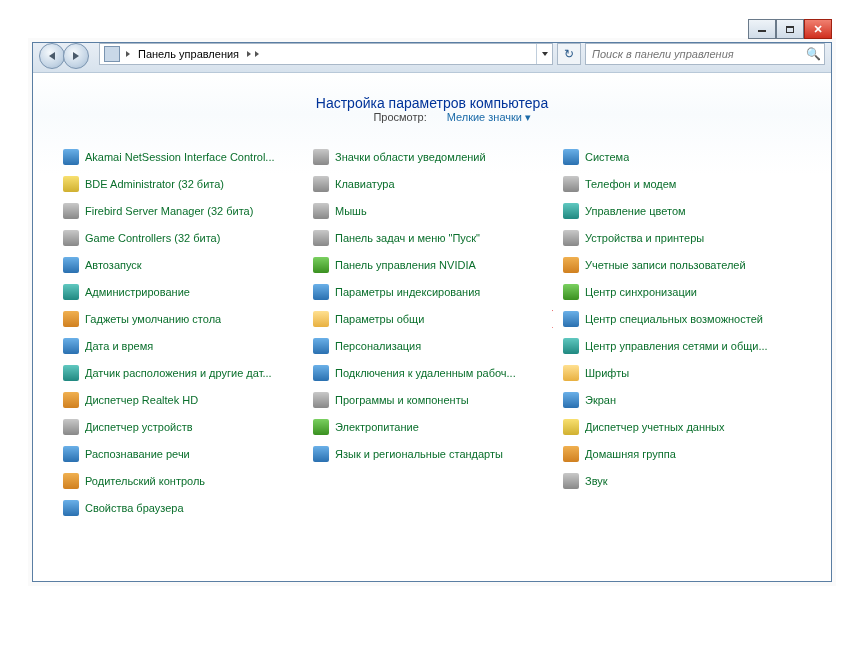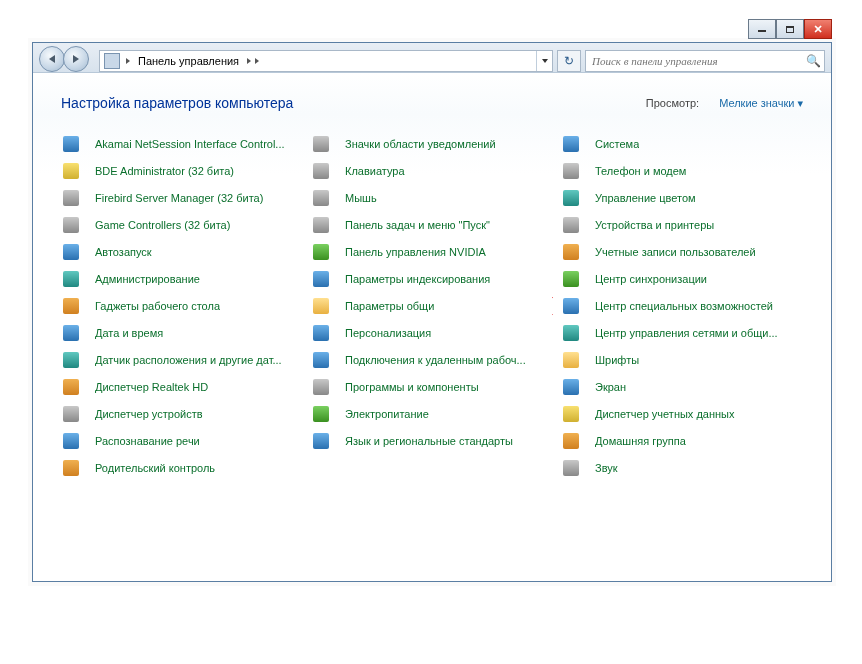--- a/index.html
+++ b/index.html
@@ -1,48 +1,48 @@
 <!DOCTYPE html>
 <html><head>
 <meta charset="utf-8">
 <style>
 * { margin:0; padding:0; box-sizing:border-box; font-family:"Segoe UI",Tahoma,sans-serif; }
 body { background:#fff; width:862px; height:664px; overflow:hidden; }
 .window { position:absolute; left:32px; top:42px; width:800px; height:540px; border:1px solid #5a7ea3; background:#fff; box-shadow:0 0 0 4px rgba(0,0,0,0.02); }
-.titlebar { height:30px; background:linear-gradient(#e8eef5,#d7e2ed); border-bottom:1px solid #b8c8d8; position:relative; display:flex; align-items:flex-end; }
+.titlebar { height:30px; background:linear-gradient(#e8eef5,#d7e2ed); border-bottom:1px solid #b8c8d8; position:relative; display:flex; align-items:flex-start; }
 .nav-btns { display:flex; align-items:center; padding:0 6px; gap:-4px; }
 .nav-circle { width:26px; height:26px; border-radius:50%; background:radial-gradient(circle at 40% 35%,#f5f9fc,#c6d6e6 60%,#9fb6cc); border:1px solid #7a94b0; display:flex; align-items:center; justify-content:center; }
 .nav-circle + .nav-circle { margin-left:-2px; }
 .arrow { width:0; height:0; border-top:4px solid transparent; border-bottom:4px solid transparent; }
 .arrow.left { border-right:6px solid #4a5a6a; }
 .arrow.right { border-left:6px solid #4a5a6a; }
 .addr { flex:1; margin:0 4px; height:22px; background:#fff; border:1px solid #a9b8c8; display:flex; align-items:center; font-size:11px; }
 .addr-icon { width:16px; height:16px; margin:0 4px; background:#c9d8e8; border:1px solid #7a94b0; }
 .crumb { padding:0 6px; color:#000; display:flex; align-items:center; height:100%; cursor:default; }
 .crumb-sep { width:0; height:0; border-top:3px solid transparent; border-bottom:3px solid transparent; border-left:4px solid #555; margin:0 2px; }
 .addr-drop { width:16px; height:20px; border-left:1px solid #c0cedc; display:flex; align-items:center; justify-content:center; }
 .dd-caret { width:0; height:0; border-left:3px solid transparent; border-right:3px solid transparent; border-top:4px solid #333; }
 .refresh { width:24px; height:22px; border:1px solid #a9b8c8; background:#f0f4f8; display:flex; align-items:center; justify-content:center; margin-right:4px; font-size:12px; color:#2a5a8a; }
 .search { width:240px; height:22px; border:1px solid #a9b8c8; background:#fff; display:flex; align-items:center; margin-right:6px; }
-.search input { flex:1; border:none; outline:none; font-size:11px; font-style:italic; color:#888; padding:0 6px; height:100%;font-family:Liberation Serif, serif; }
+.search input { flex:1; border:none; outline:none; font-size:11px; font-style:italic; color:#888; padding:0 6px; height:100%; }
 .search-icon { width:20px; height:20px; display:flex; align-items:center; justify-content:center; color:#2a5a8a; font-size:12px; }
 .win-btns { position:absolute; right:-1px; top:-24px; display:flex; }
 .win-btn { width:28px; height:20px; border:1px solid #6a7a8a; background:linear-gradient(#eef3f8,#d0dce8); display:flex; align-items:center; justify-content:center; font-size:10px; }
 .win-btn.close { background:linear-gradient(#f08070,#d03020); color:#fff; border-color:#a02010; }
 .min-ico { width:8px; height:2px; background:#333; margin-top:4px; }
 .max-ico { width:8px; height:7px; border:1px solid #333; border-top-width:2px; }
 .x-ico { font-weight:bold; font-size:11px; }
 .content { position:absolute; top:30px; left:0; right:0; bottom:0; background:linear-gradient(180deg,#fff 0%,#f8fbfd 8%,#fff 20%); padding:22px 28px 10px 28px; overflow:hidden; }
-.hdr { display:flex; justify-content:space-between; align-items:center; margin-bottom:24px; }
+.hdr { display:flex; justify-content:space-between; align-items:center; margin-bottom:24px;flex-direction:column; }
 .page-title { color:#003399; font-size:14px; font-weight:normal; }
-.view-opts { font-size:11px; display:flex; align-items:center; gap:20px;margin-left:40px; }
+.view-opts { font-size:11px; display:flex; align-items:flex-start; gap:20px;margin-left:40px; }
 .view-lbl { color:#444; }
 .view-link { color:#1a6aa8; cursor:pointer; }
 .grid { display:grid; grid-template-columns:repeat(3,1fr); column-gap:8px; row-gap:9px; }
-.item { display:flex; align-items:center; gap:16px; font-size:11px; cursor:pointer; padding:1px 2px; white-space:nowrap; overflow:hidden; }
+.item { display:flex; align-items:center; gap:6px; font-size:11px; cursor:pointer; padding:1px 2px; white-space:nowrap; overflow:hidden; }
 .item .ico { width:16px; height:16px; flex-shrink:0; border-radius:2px; }
 .item .lbl { color:#0a6f2c; text-overflow:ellipsis; overflow:hidden; }
 .item.highlight { position:relative; }
 .item.highlight::before { content:""; position:absolute; left:-6px; top:-5px; right:-4px; bottom:-5px; border:3px solid #e03030; border-radius:10px; pointer-events:none; }
 
 .ic-blue{background:linear-gradient(#6ab0e8,#2a70b0);} .ic-green{background:linear-gradient(#7ad060,#3a9020);}
 .ic-orange{background:linear-gradient(#f0b050,#d08020);} .ic-gray{background:linear-gradient(#c8c8c8,#888);}
 .ic-yellow{background:linear-gradient(#f8e070,#d0b030);}
 .ic-teal{background:linear-gradient(#60c8c0,#208880);} .ic-folder{background:linear-gradient(#ffe090,#e8b040);}
 </style>
@@ -171,21 +171,21 @@
         <div class="item">
           <div class="ico ic-blue"></div>
           <span class="lbl">Параметры индексирования</span>
         </div>
         <div class="item">
           <div class="ico ic-green"></div>
           <span class="lbl">Центр синхронизации</span>
         </div>
         <div class="item">
           <div class="ico ic-orange"></div>
-          <span class="lbl">Гаджеты рабочего стола</span>
+          <span class="lbl">Гаджеты умолчанию стола</span>
         </div>
         <div class="item highlight">
           <div class="ico ic-folder"></div>
           <span class="lbl">Параметры общи</span>
         </div>
         <div class="item">
           <div class="ico ic-blue"></div>
           <span class="lbl">Центр специальных возможностей</span>
         </div>
         <div class="item">
@@ -250,17 +250,21 @@
         </div>
         <div class="item">
           <div class="ico ic-orange"></div>
           <span class="lbl">Родительский контроль</span>
         </div>
         <div></div>
         <div class="item">
           <div class="ico ic-gray"></div>
           <span class="lbl">Звук</span>
         </div>
+        <div class="item">
+          <div class="ico ic-blue"></div>
+          <span class="lbl">Свойства браузера</span>
+        </div>
         <div></div>
       </div>
   </div>
 
 </div>
 
 </body></html>

